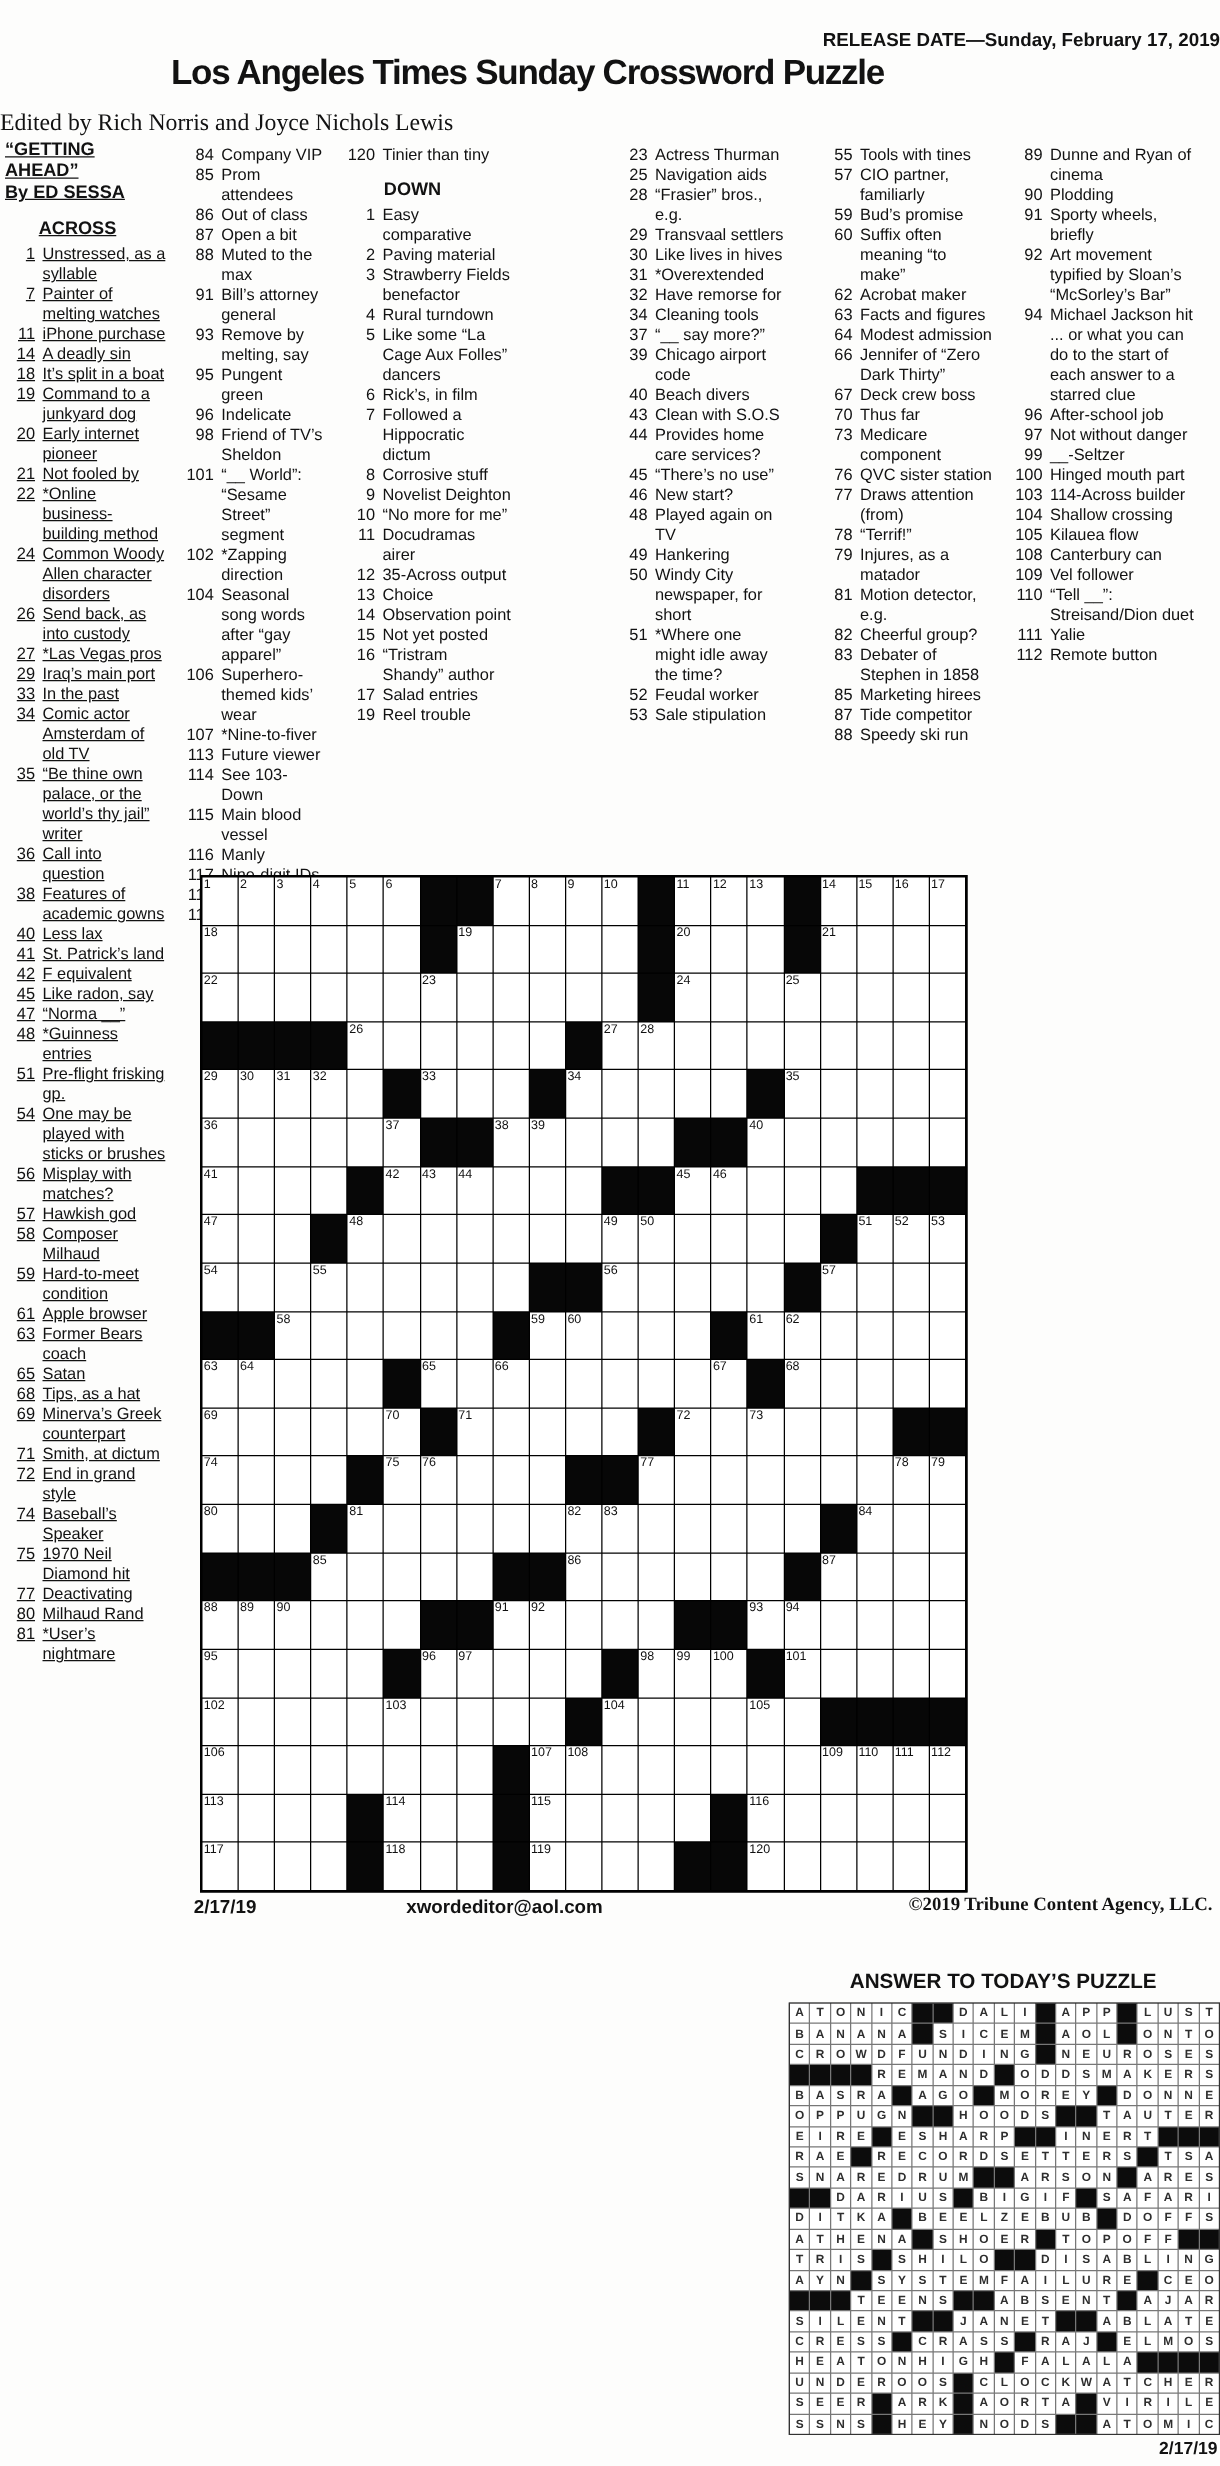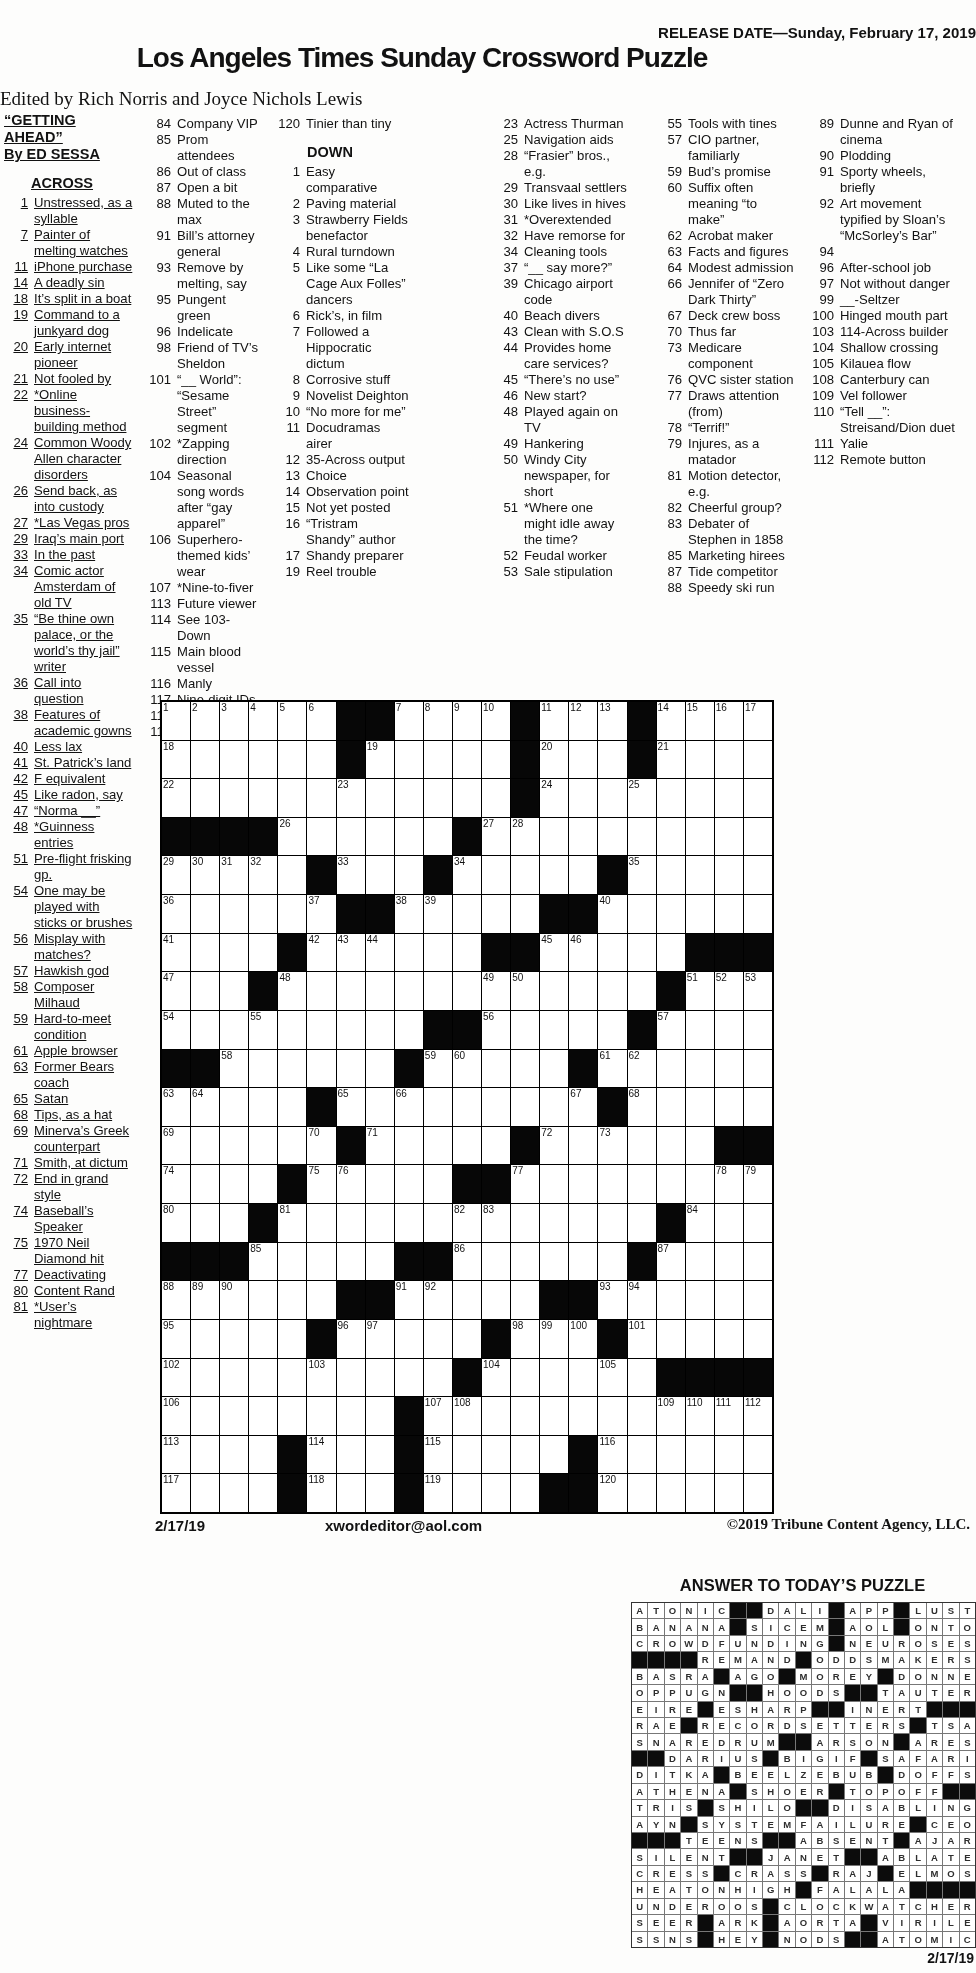--- a/index.html
+++ b/index.html
@@ -211,21 +211,21 @@
       <div class="clue">
         <span class="cnum">75</span>
         <span class="ctxt">1970 Neil Diamond hit</span>
       </div>
       <div class="clue">
         <span class="cnum">77</span>
         <span class="ctxt">Deactivating</span>
       </div>
       <div class="clue">
         <span class="cnum">80</span>
-        <span class="ctxt">Content Rand</span>
+        <span class="ctxt">Milhaud Rand</span>
       </div>
       <div class="clue">
         <span class="cnum">81</span>
         <span class="ctxt">*User’s nightmare</span>
       </div>
     </div>
 </div>
 
 <div class="abs col" id="col-2">
   <div id="clues-2">
@@ -388,21 +388,21 @@
       <div class="clue">
         <span class="cnum">15</span>
         <span class="ctxt">Not yet posted</span>
       </div>
       <div class="clue">
         <span class="cnum">16</span>
         <span class="ctxt">“Tristram Shandy” author</span>
       </div>
       <div class="clue">
         <span class="cnum">17</span>
-        <span class="ctxt">Shandy preparer</span>
+        <span class="ctxt">Salad entries</span>
       </div>
       <div class="clue">
         <span class="cnum">19</span>
         <span class="ctxt">Reel trouble</span>
       </div>
     </div>
 </div>
 
 <div class="abs col" id="col-4">
   <div id="clues-4">
@@ -595,20 +595,21 @@
       <div class="clue">
         <span class="cnum">91</span>
         <span class="ctxt">Sporty wheels, briefly</span>
       </div>
       <div class="clue">
         <span class="cnum">92</span>
         <span class="ctxt">Art movement typified by Sloan’s “McSorley’s Bar”</span>
       </div>
       <div class="clue">
         <span class="cnum">94</span>
+        <span class="ctxt">Michael Jackson hit ... or what you can do to the start of each answer to a starred clue</span>
       </div>
       <div class="clue">
         <span class="cnum">96</span>
         <span class="ctxt">After-school job</span>
       </div>
       <div class="clue">
         <span class="cnum">97</span>
         <span class="ctxt">Not without danger</span>
       </div>
       <div class="clue">

